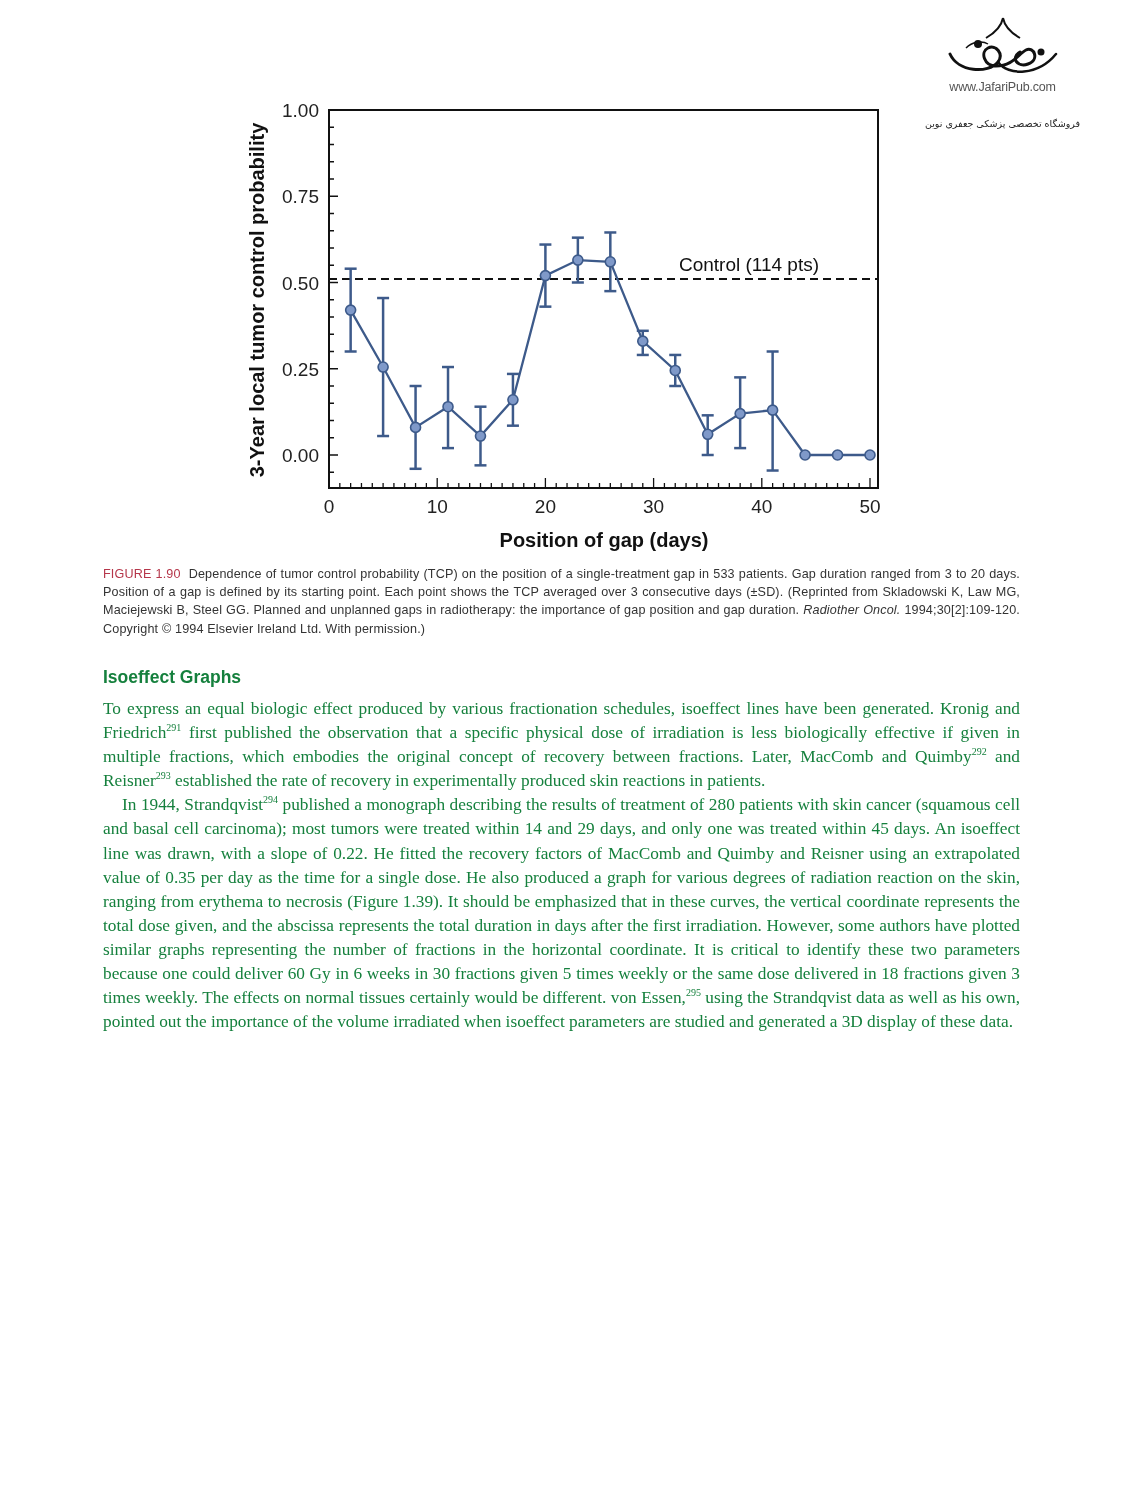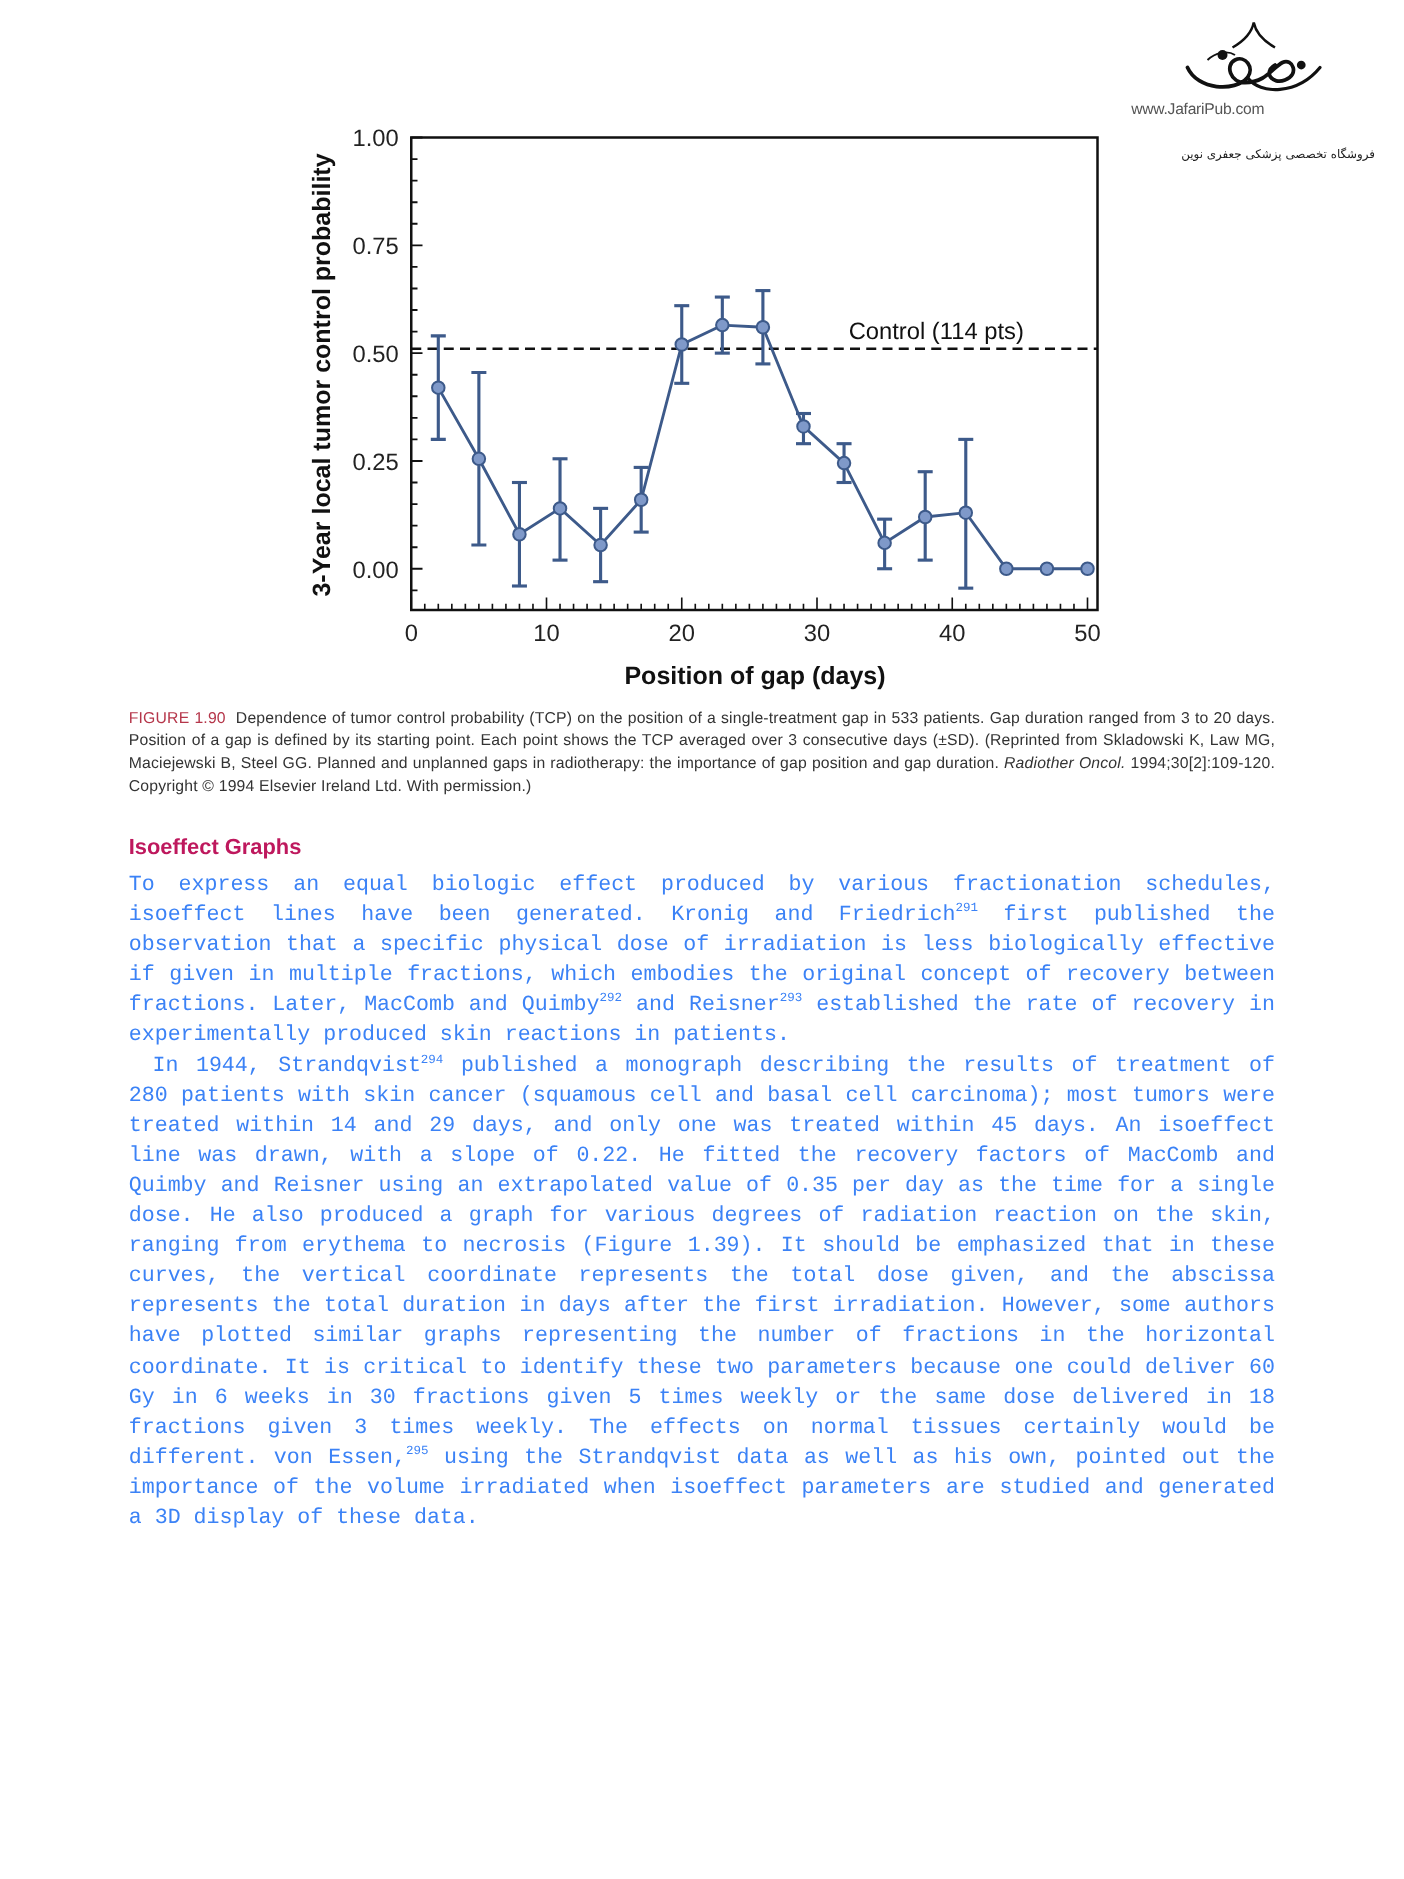--- a/index.html
+++ b/index.html
@@ -1,29 +1,29 @@
 <!DOCTYPE html>
 <html><head>
 <meta charset="utf-8">
 <style>
   html, body { margin: 0; padding: 0; background: #ffffff; }
   body { width: 1123px; height: 1503px; position: relative; overflow: hidden; }
-  .logo { position: absolute; left: 905px; top: 14px; width: 195px; }
+  .logo { position: absolute; left: 905px; top: 14px; width: 195px; text-align: center; }
   .logo svg { display: block; margin: 0 auto; }
   .logo-url { font-family: "Liberation Sans", sans-serif; font-size: 12.5px; color: #555; margin-top: -2px; letter-spacing: -0.2px; }
   .logo-fa { font-family: "DejaVu Sans", sans-serif; font-size: 9.5px; color: #222; margin-top: 24px; direction: rtl; }
   #chart { position: absolute; left: 230px; top: 90px; }
   .caption { position: absolute; left: 103px; top: 565px; width: 917px;
     font-family: "Liberation Sans", sans-serif; font-size: 12.6px; line-height: 18.2px; color: #333;
     text-align: justify; letter-spacing: 0.15px; }
   .caption .fig-label { color: #b5364a; font-weight: normal; margin-right: 4px; }
   .section-heading { position: absolute; left: 103px; top: 667px;
-    font-family: "Liberation Sans", sans-serif; font-weight: bold; font-size: 17.5px; color: #be185d; margin: 0; }
+    font-family: "Liberation Sans", sans-serif; font-weight: bold; font-size: 17.5px; color: #15803d; margin: 0; }
   .body-text { position: absolute; left: 103px; top: 697px; width: 917px;
-    font-family: Liberation Mono, monospace; font-size: 17.3px; line-height: 24.1px; color: #3b82f6; }
+    font-family: Liberation Serif, serif; font-size: 17.3px; line-height: 24.1px; color: #15803d; }
   .body-text p { margin: 0; text-align: justify; }
   .body-text p.indent { text-indent: 19px; }
   .body-text sup { font-size: 10px; line-height: 0; vertical-align: 7px; }
 </style>
 </head>
 <body>
 
 <div class="logo">
   <svg width="130" height="68" viewBox="0 0 130 68">
     <path d="M65 4 C63 14 55 20 48 24 M65 4 C67 14 75 20 82 24" stroke="#111" stroke-width="2" fill="none"></path>

